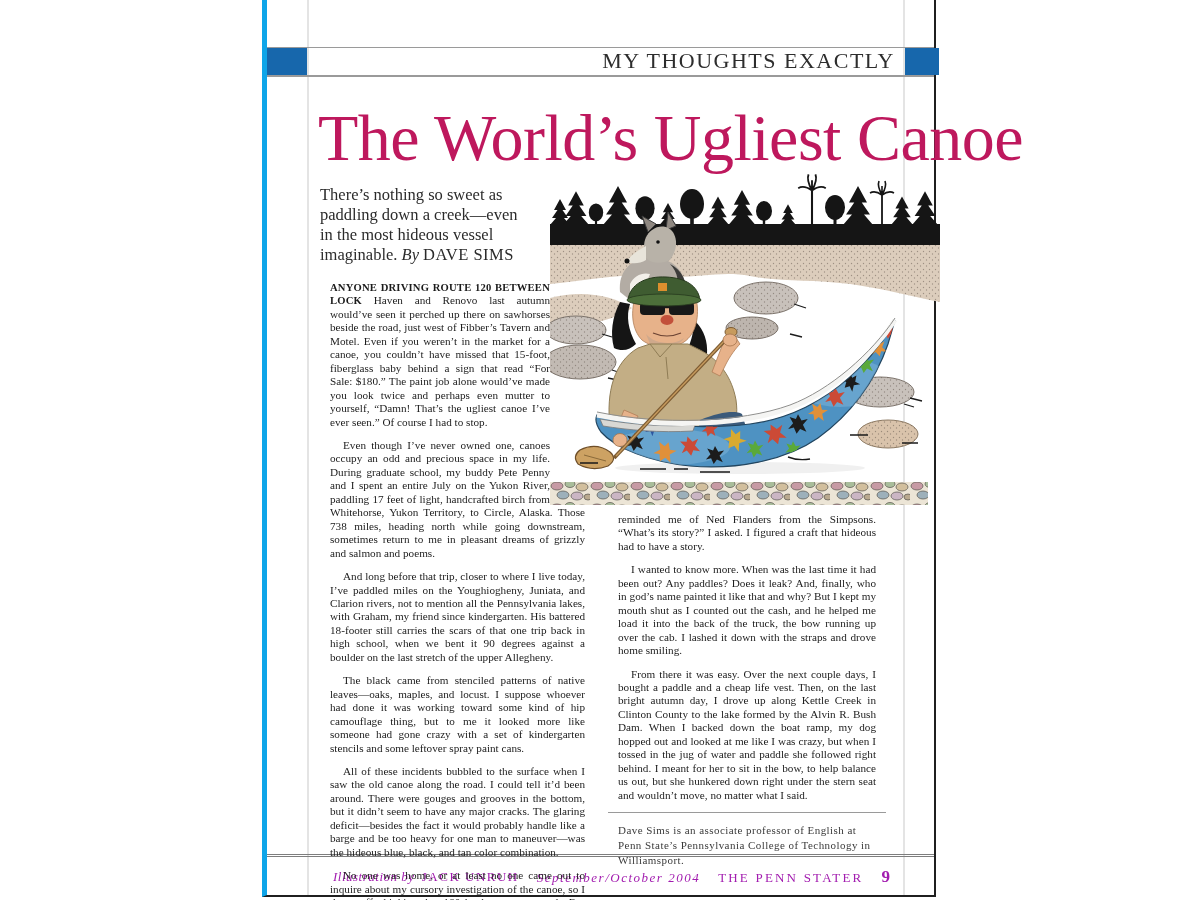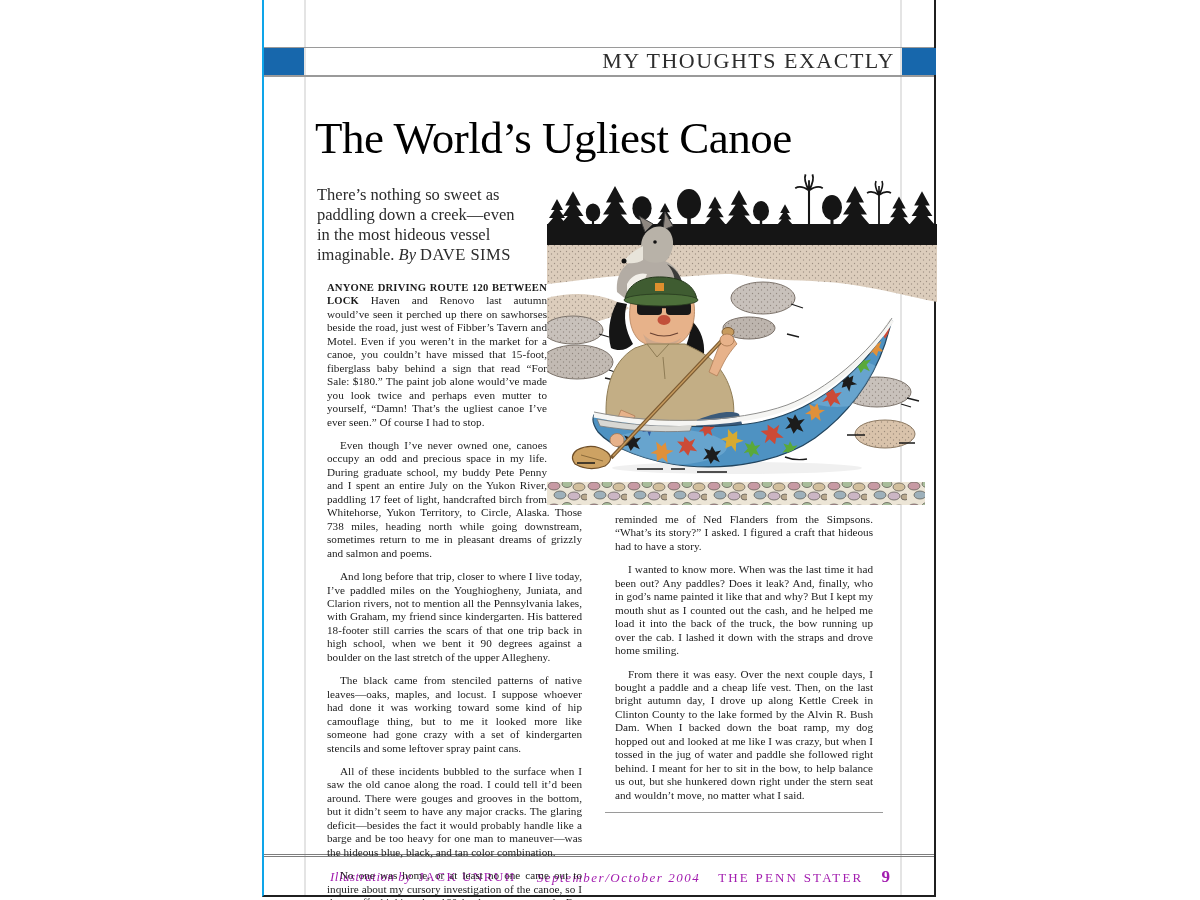--- a/index.html
+++ b/index.html
@@ -1,29 +1,29 @@
 <!DOCTYPE html>
 <html><head>
 <meta charset="utf-8">
 <style>
   html,body{margin:0;padding:0;background:#ffffff;}
   .canvas{position:relative;width:1200px;height:900px;background:#ffffff;overflow:hidden;
           font-family:"Liberation Serif", serif;color:#1b1b1b;}
   .sheet{position:absolute;left:262px;top:0;width:674px;height:897px;background:#fff;
-         border-left:2px solid #0ea5e9;border-right:2px solid #1f1f1f;border-bottom:2px solid #1f1f1f;box-sizing:border-box;}
+         border-left:5px solid #0ea5e9;border-right:2px solid #1f1f1f;border-bottom:2px solid #1f1f1f;box-sizing:border-box;}
   .vline{position:absolute;top:0;bottom:0;width:2px;background:#e4e4e4;z-index:1;}
   .vline.left{left:40px;} .vline.right{left:636px;}
   .rule-top{position:absolute;left:0;right:0;top:47px;height:1px;background:#9a9a9a;z-index:2;}
   .rule-band-bottom{position:absolute;left:0;right:0;top:75px;height:2px;background:#9a9a9a;z-index:2;}
   .accent{position:absolute;top:48px;height:27px;z-index:3;}
   .accent.l{left:0;width:40px;}
   .accent.r{left:638px;width:34px;}
   .dept-title{position:absolute;top:48px;height:27px;left:0;right:39px;text-align:right;
     font-size:22px;line-height:26px;letter-spacing:1.5px;color:#2d2d2d;z-index:3;}
-  .art-title{position:absolute;left:51px;top:110px;font-size:45px;line-height:56px;color:#000000;
+  .art-title{position:absolute;left:51px;top:110px;font-size:66px;line-height:56px;color:#be185d;
     letter-spacing:-0.5px;white-space:nowrap;z-index:4;}
   .deck{position:absolute;left:53px;top:185px;width:215px;font-size:16.5px;line-height:20px;color:#2b2b2b;z-index:4;}
   .deck .by{font-style:italic;}
   .deck .author{letter-spacing:0.5px;}
   .illo{position:absolute;left:283px;top:172px;width:390px;height:333px;z-index:2;}
   .bodytext{font-size:11.2px;line-height:13.45px;text-align:justify;color:#1b1b1b;}
   .bodytext p{margin:10px;text-indent:13px;}
   .bodytext p.flush{text-indent:0;}
   .lead-in{font-weight:bold;font-size:10.6px;letter-spacing:0.2px;}
   .col-left{position:absolute;left:53px;top:271px;width:275px;z-index:4;}
@@ -245,20 +245,21 @@
       <p>All of these incidents bubbled to the surface when I saw the old canoe along the road. I could tell it’d been around. There were gouges and grooves in the bottom, but it didn’t seem to have any major cracks. The glaring deficit—besides the fact it would probably handle like a barge and be too heavy for one man to maneuver—was the hideous blue, black, and tan color combination.</p>
       <p>No one was home, or at least no one came out to inquire about my cursory investigation of the canoe, so I drove off, thinking that 180 bucks was too much. But who knew—maybe the price would fall. I figured if it was still there in a week, I’d stop and make an offer.</p>
       <p>On Friday, with the bills in my pocket, I stopped and lifted it off the sawhorses on my own. The owner came out, a nice guy who</p>
     </div>
 
     <div class="col-right bodytext">
       <p class="flush">reminded me of Ned Flanders from the Simpsons. “What’s its story?” I asked. I figured a craft that hideous had to have a story.</p>
       <p>I wanted to know more. When was the last time it had been out? Any paddles? Does it leak? And, finally, who in god’s name painted it like that and why? But I kept my mouth shut as I counted out the cash, and he helped me load it into the back of the truck, the bow running up over the cab. I lashed it down with the straps and drove home smiling.</p>
       <p>From there it was easy. Over the next couple days, I bought a paddle and a cheap life vest. Then, on the last bright autumn day, I drove up along Kettle Creek in Clinton County to the lake formed by the Alvin R. Bush Dam. When I backed down the boat ramp, my dog hopped out and looked at me like I was crazy, but when I tossed in the jug of water and paddle she followed right behind. I meant for her to sit in the bow, to help balance us out, but she hunkered down right under the stern seat and wouldn’t move, no matter what I said.</p>
       <hr class="bio-rule">
+      <p class="bio flush">Dave Sims is an associate professor of English at Penn State’s Pennsylvania College of Technology in Williamsport.</p>
     </div>
 
     <div class="footer-rule"></div>
     <div class="footer">
       <div class="credit">
         <span class="pre">Illustration by</span>
         <span class="name">JACK UNRUH</span>
       </div>
       <div class="issue-group">
         <span class="issue">September/October 2004</span>

